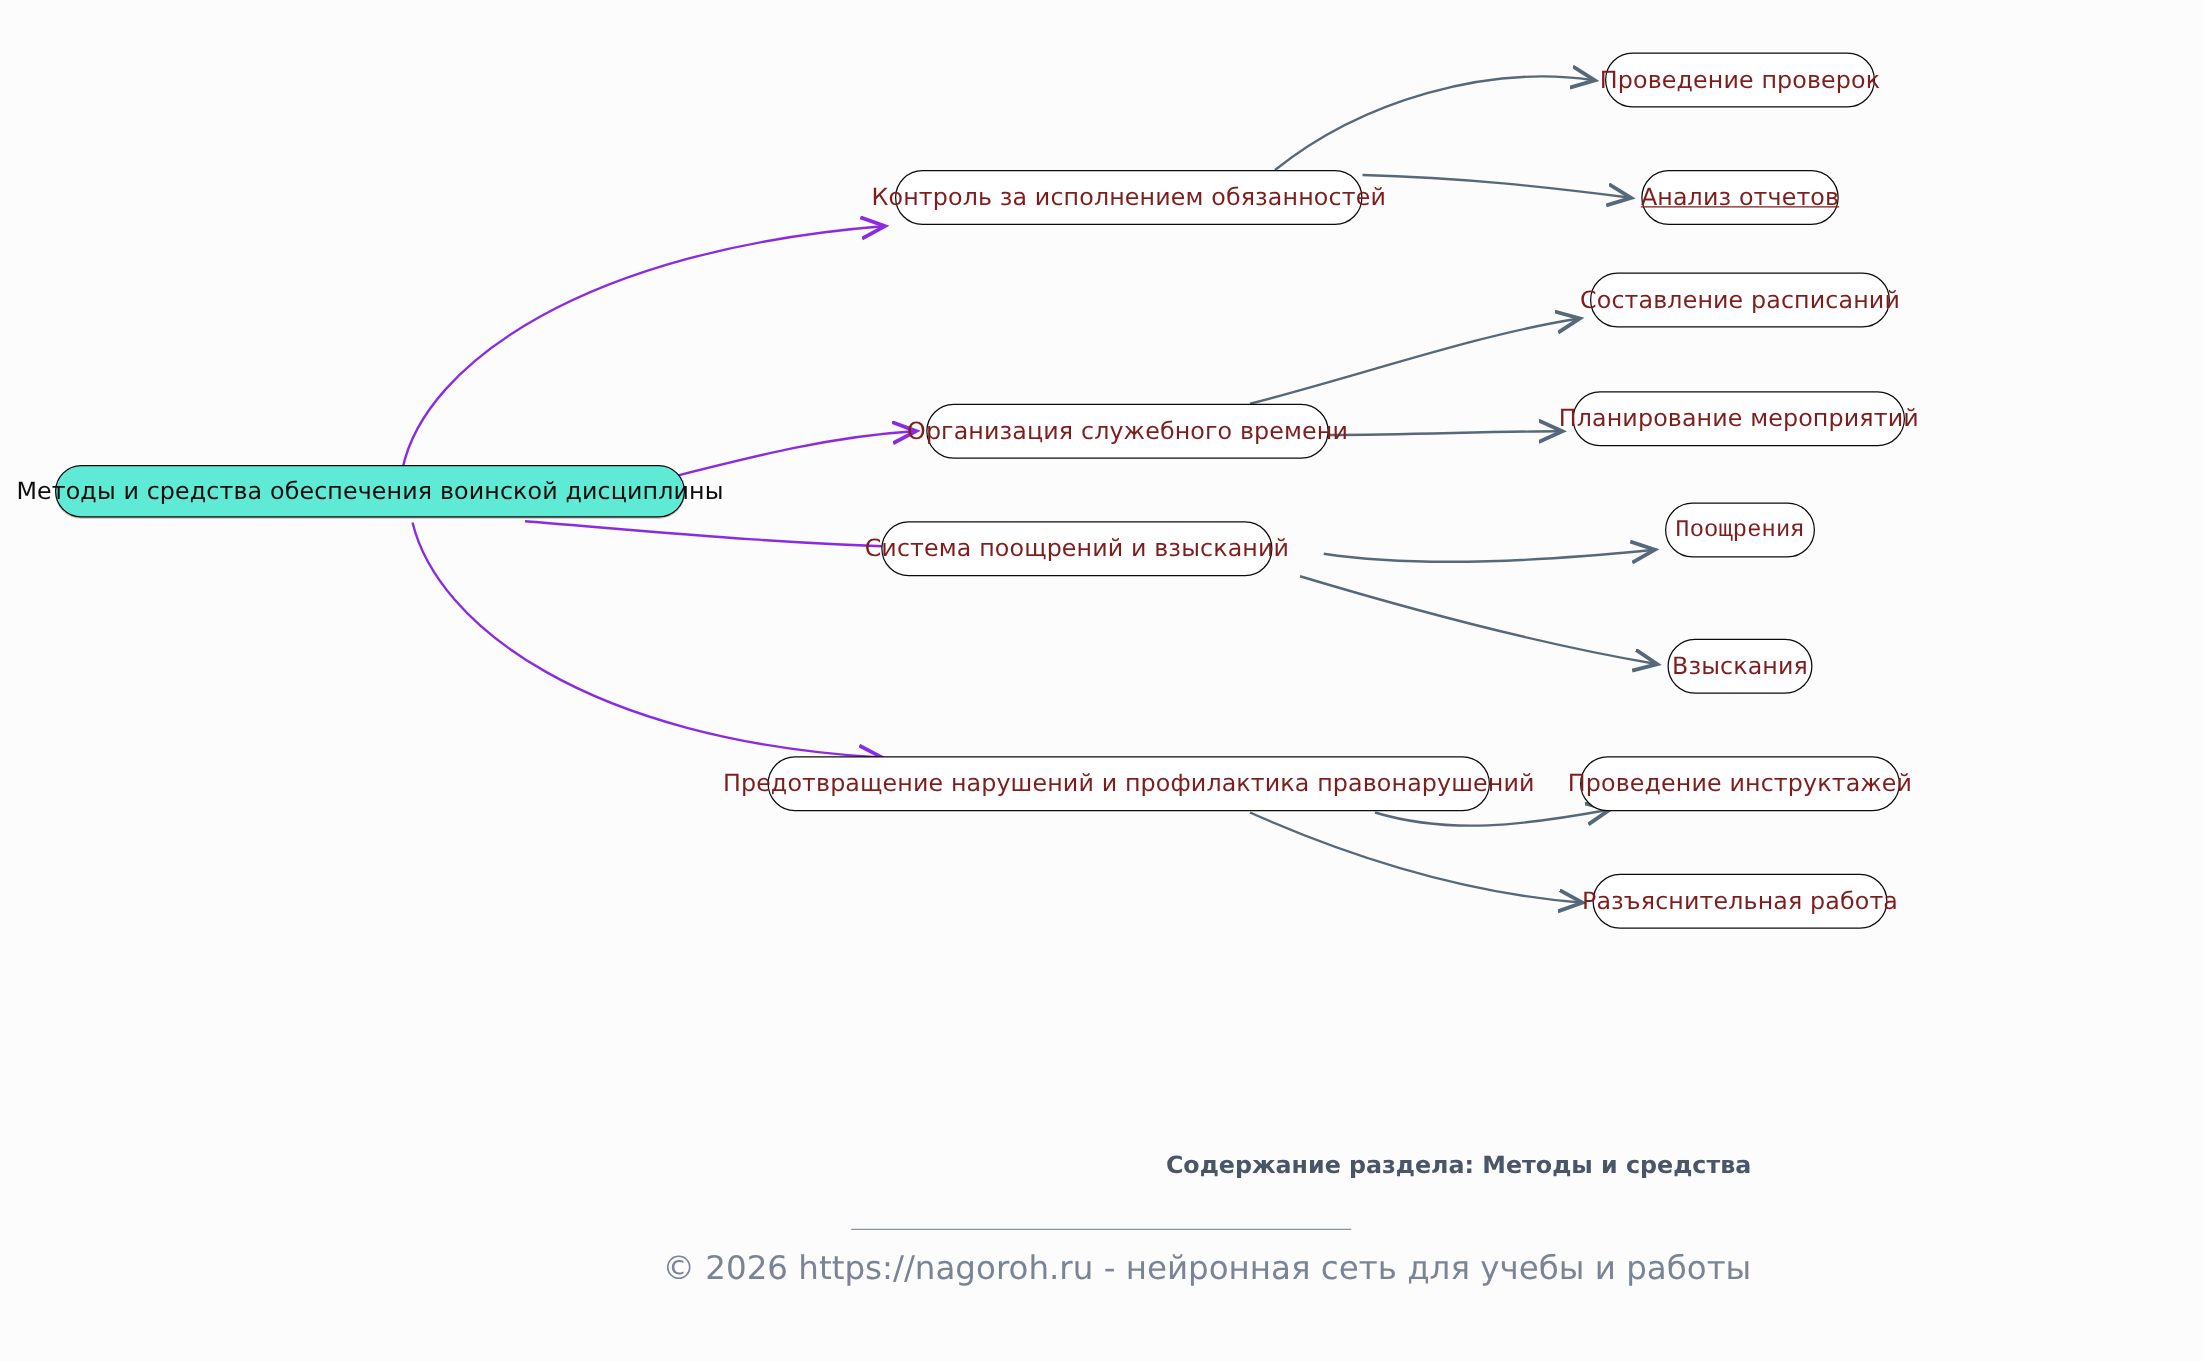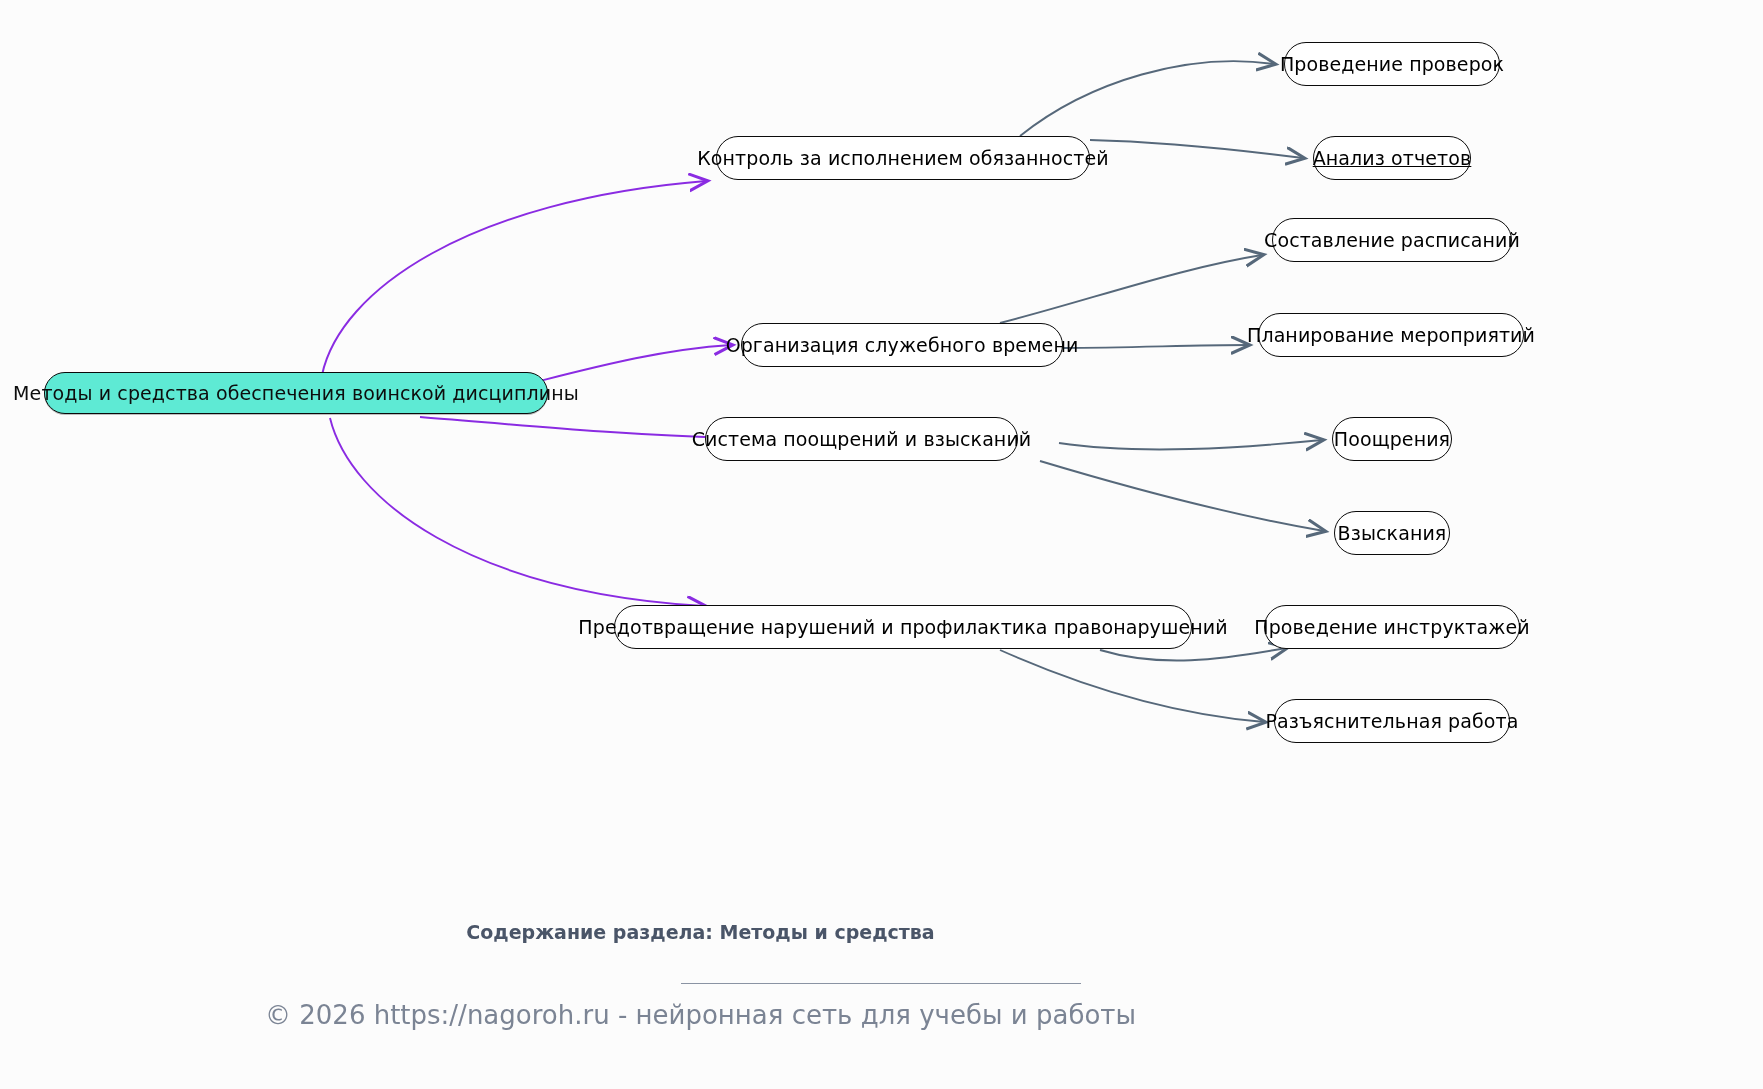--- a/index.html
+++ b/index.html
@@ -31,21 +31,21 @@
   }
   .node {
     position: absolute;
     box-sizing: border-box;
     display: flex;
     align-items: center;
     justify-content: center;
     background: #ffffff;
     border: 1.6px solid #0b0b0b;
     border-radius: 22px;
-    color: #000000;
+    color: #7f1d1d;
     white-space: nowrap;
     padding: 0 18px;
     height: 44px;
     font-size: 19px;
     line-height: 1;
     letter-spacing: 0.1px;
   }
   .node.root {
     background: #5eead4;
     border: 1.8px solid #0a0a0a;
@@ -60,21 +60,21 @@
     font-size: 19px;
   }
   .node.leaf {
     height: 44px;
     font-size: 19px;
   }
   .footer {
     position: absolute;
     left: 0;
     width: 1401px;
-    text-align: center;
+    text-align: right;
   }
   .footer-caption {
     top: 920px;
     color: #4a5568;
     font-size: 19px;
     font-weight: bold;
     line-height: 1.35;
   }
   .footer-rule {
     position: absolute;
@@ -145,21 +145,21 @@
   <div class="node leaf" style="left:1272px; top:218px; width:240px;">
     <span>Составление расписаний</span>
   </div>
   <div class="node leaf" style="left:1258px; top:313px; width:266px;">
     <span>Планирование мероприятий</span>
   </div>
 
   <div class="node branch" style="left:705px; top:417px; width:313px;">
     <span>Система поощрений и взысканий</span>
   </div>
-  <div class="node leaf" style="left:1332px; top:417px; width:120px;">
+  <div class="node leaf" style="left:1332px; top:402px; width:120px;font-family:Liberation Mono, monospace;">
     <span>Поощрения</span>
   </div>
   <div class="node leaf" style="left:1334px; top:511px; width:116px;align-items:center;">
     <span>Взыскания</span>
   </div>
 
   <div class="node branch" style="left:614px; top:605px; width:578px;">
     <span>Предотвращение нарушений и профилактика правонарушений</span>
   </div>
   <div class="node leaf" style="left:1274px; top:699px; width:236px;">

